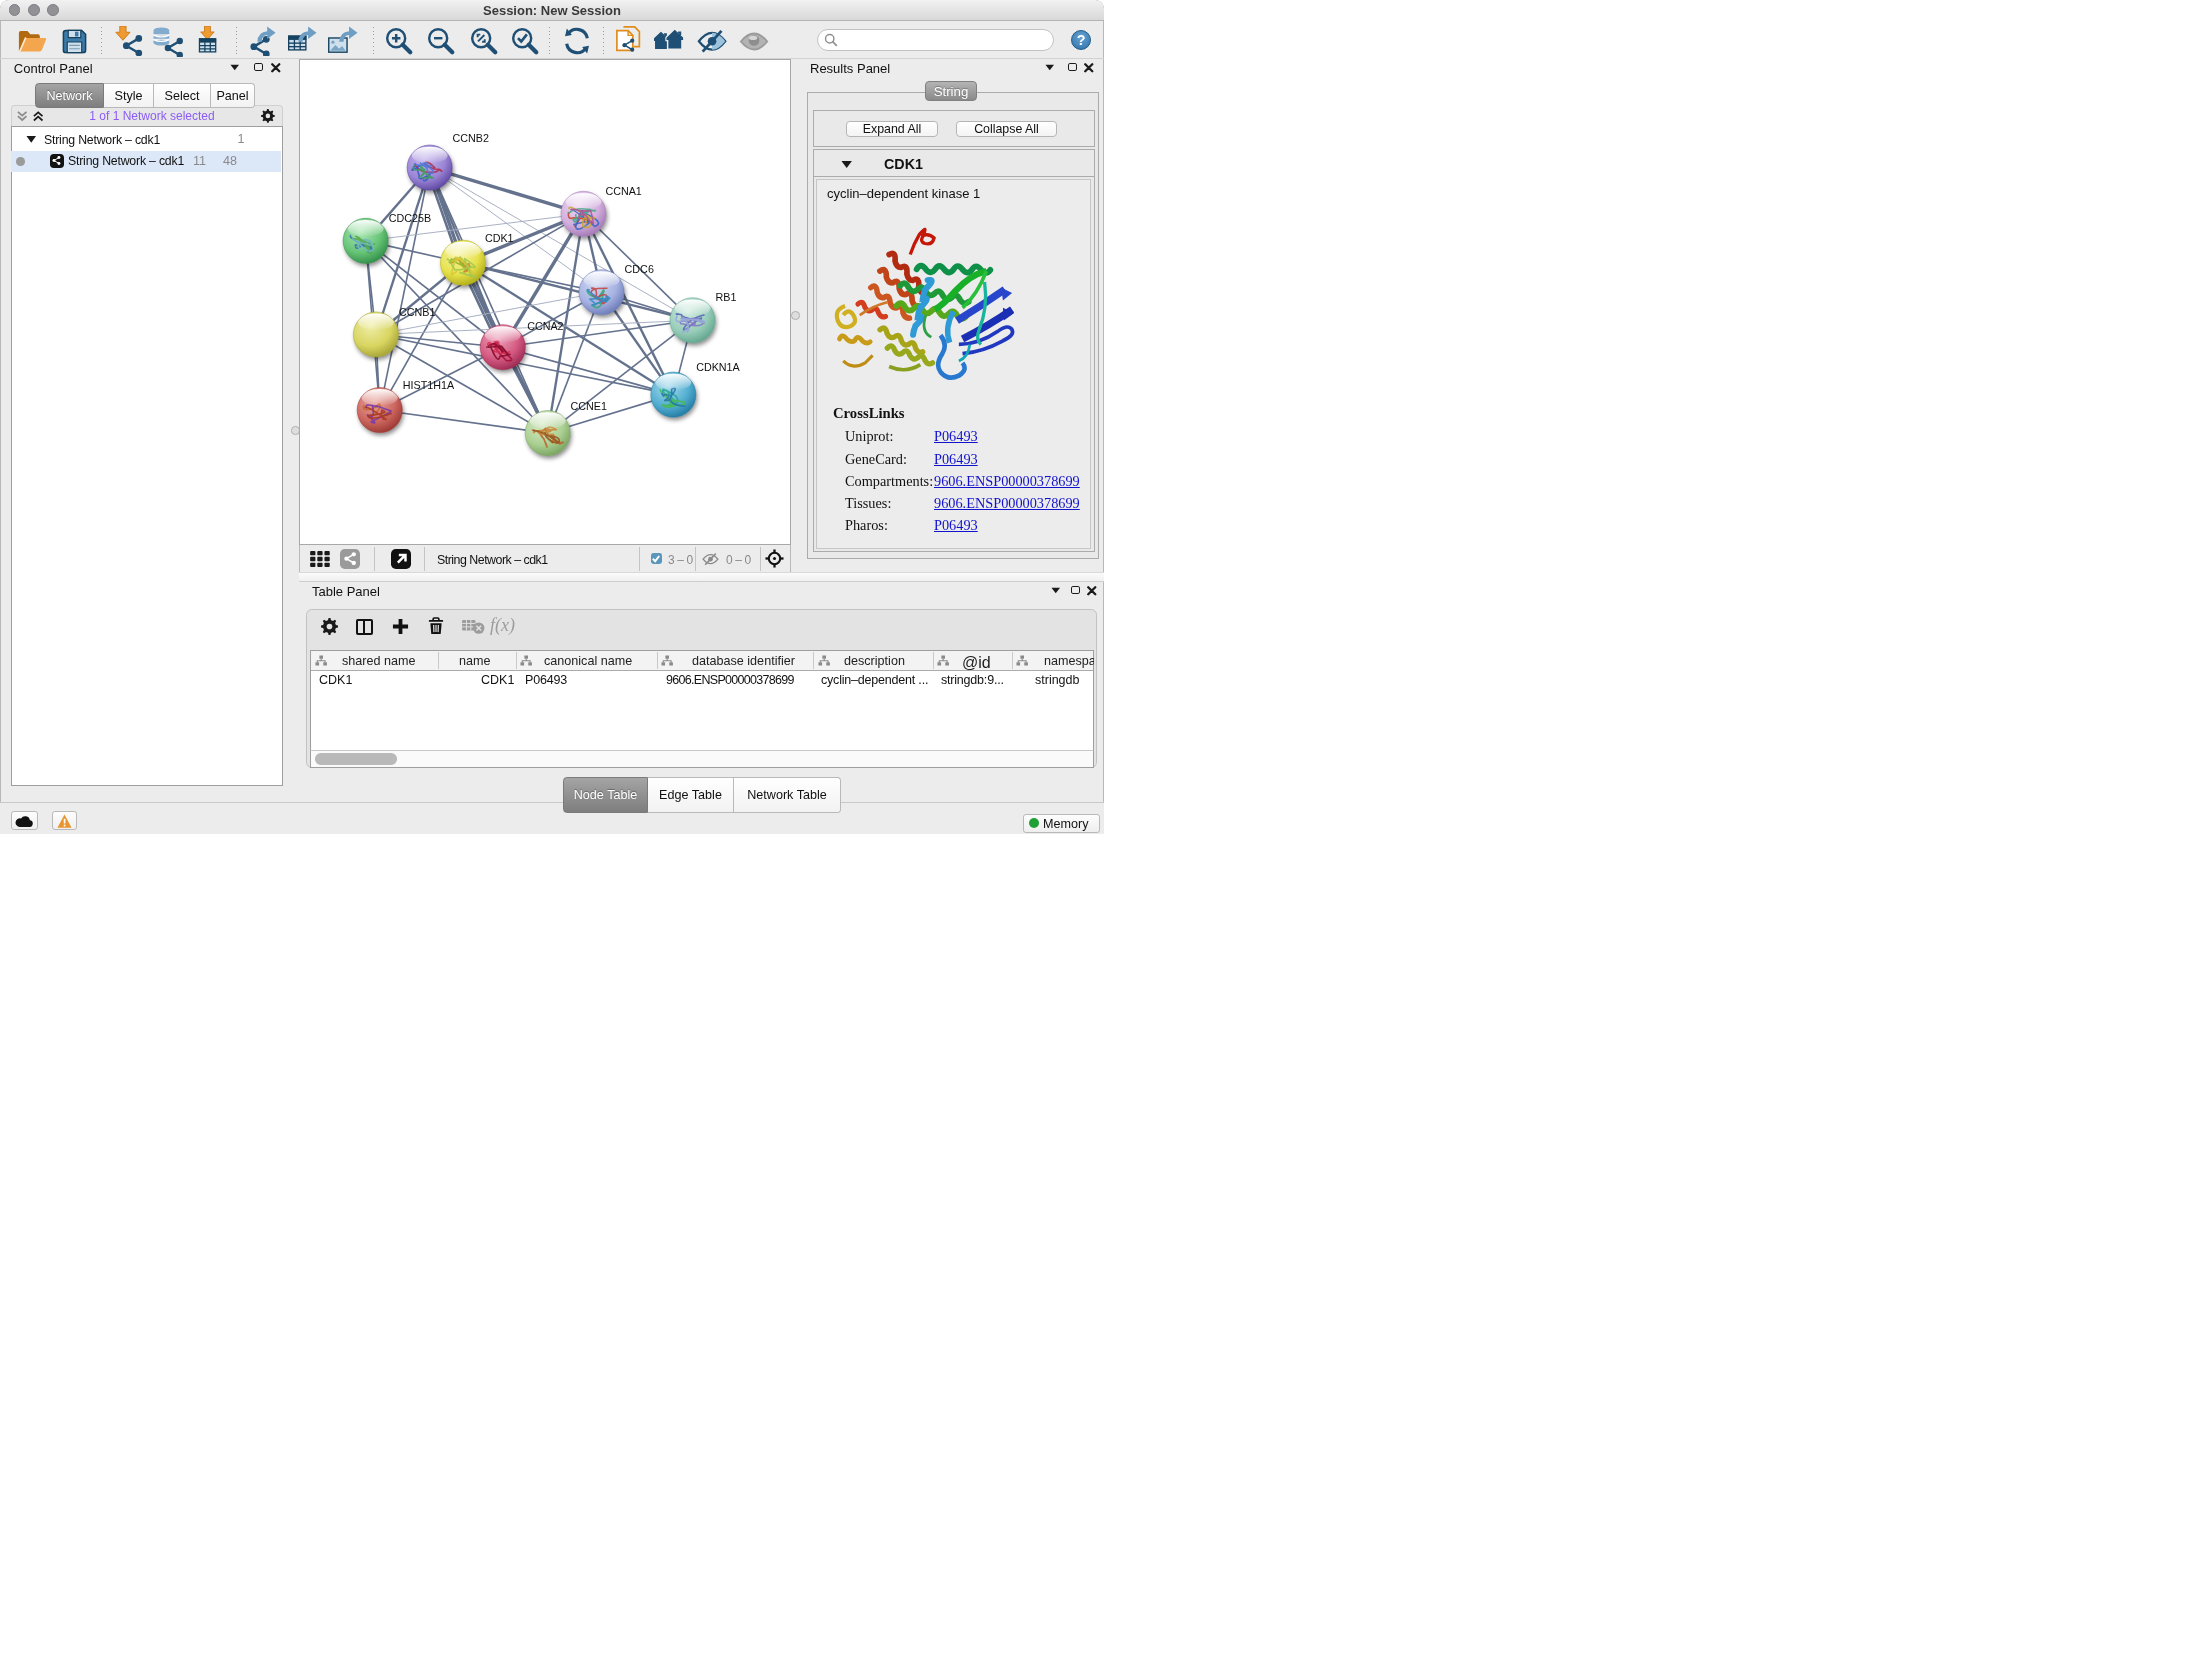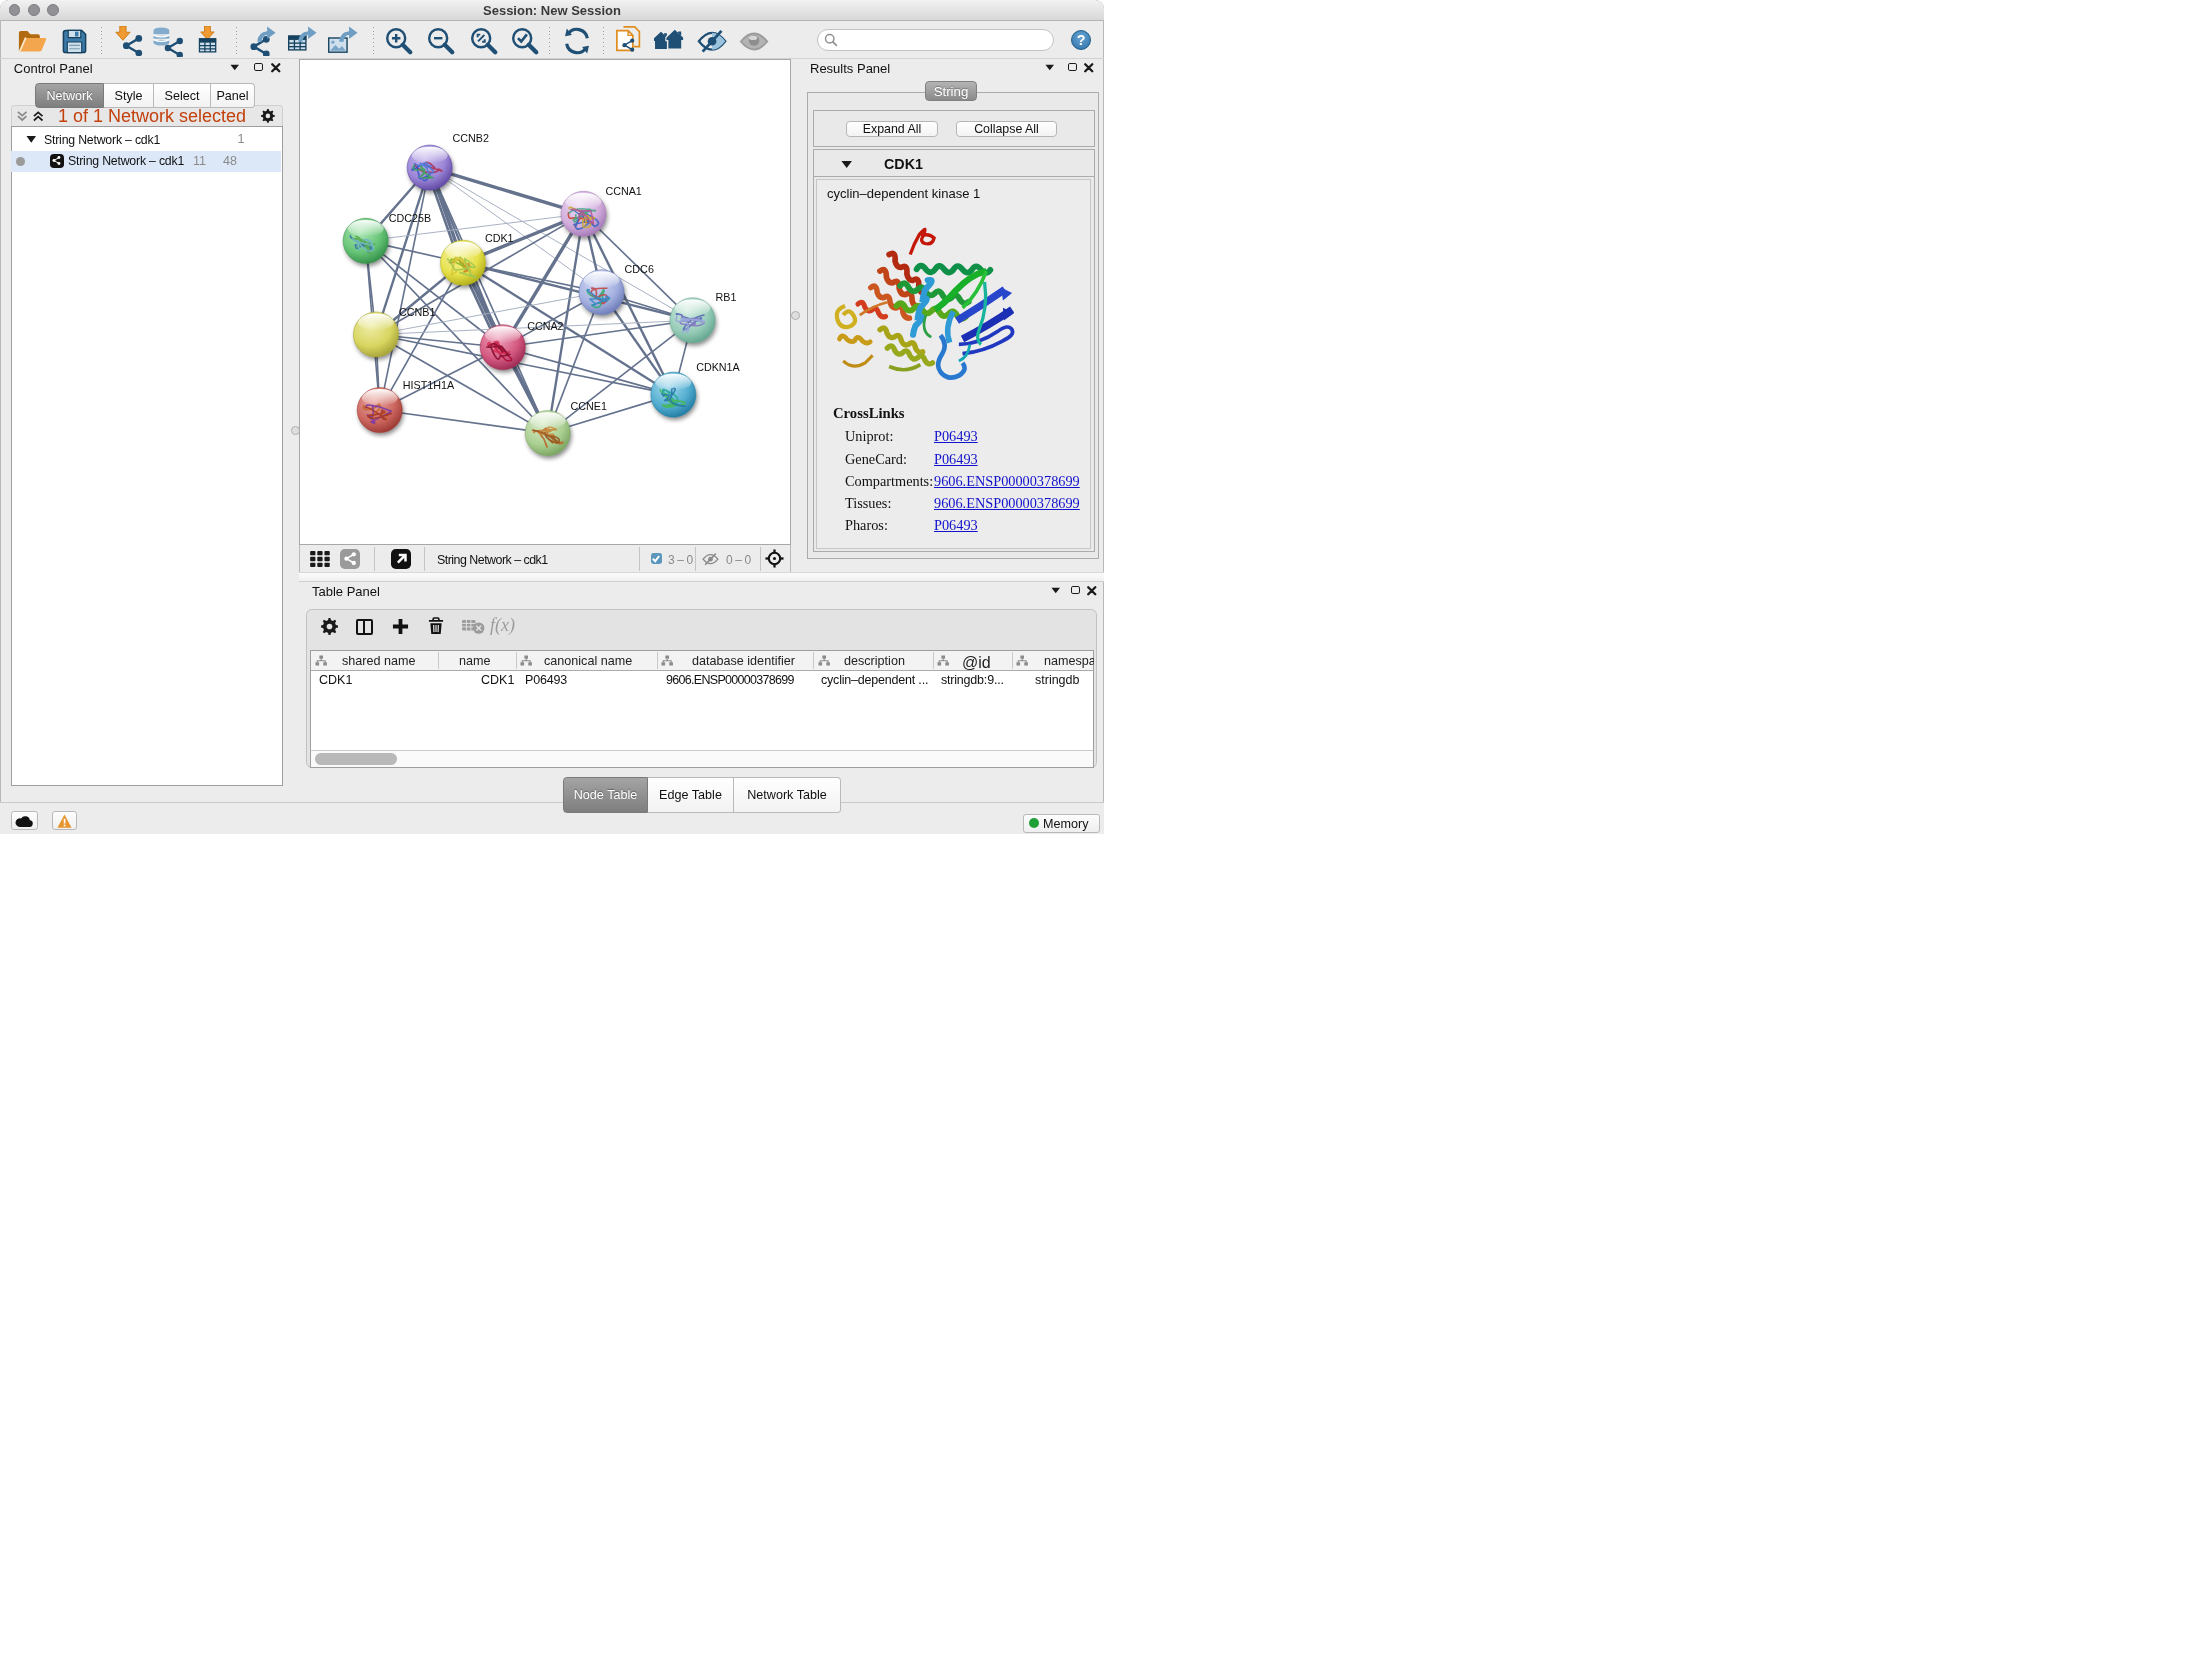--- a/index.html
+++ b/index.html
@@ -214,21 +214,21 @@
         <path d="M2 2 L6.5 6 L11 2"></path>
         <path d="M2 6.5 L6.5 10.5 L11 6.5"></path>
       </g>
     </svg>
 <svg class="abs" style="left:32px;top:110px" width="12.4" height="12.4" viewBox="0 0 13 13">
       <g stroke="#1a1a1a" stroke-width="1.8" fill="none">
         <path d="M2 11 L6.5 7 L11 11"></path>
         <path d="M2 6.5 L6.5 2.5 L11 6.5"></path>
       </g>
     </svg>
-<div class="abs" style="left:57px;top:105px;width:190px;height:22px;line-height:22px;text-align:center;font-size:18px;color:#c2410c">1 of 1 Network selected</div>
+<div class="abs" style="left:57px;top:105px;width:190px;height:22px;line-height:22px;text-align:center;font-size:12px;color:#8b5cf6">1 of 1 Network selected</div>
 <svg class="abs" style="left:261px;top:109px" width="13.8" height="13.8" viewBox="0 0 18 18">
       <path d="M8 0 L10 0 L10.6 2.3 A6 6 0 0 1 12.6 3.1 L14.7 1.9 L16.1 3.3 L14.9 5.4 A6 6 0 0 1 15.7 7.4 L18 8 L18 10 L15.7 10.6 A6 6 0 0 1 14.9 12.6 L16.1 14.7 L14.7 16.1 L12.6 14.9 A6 6 0 0 1 10.6 15.7 L10 18 L8 18 L7.4 15.7 A6 6 0 0 1 5.4 14.9 L3.3 16.1 L1.9 14.7 L3.1 12.6 A6 6 0 0 1 2.3 10.6 L0 10 L0 8 L2.3 7.4 A6 6 0 0 1 3.1 5.4 L1.9 3.3 L3.3 1.9 L5.4 3.1 A6 6 0 0 1 7.4 2.3 Z" fill="#1a1a1a" fill-rule="evenodd"></path>
       <circle cx="9" cy="9" r="3" fill="#e7e7e7"></circle>
     </svg>
 <div class="whitebox" style="left:10.5px;top:126px;width:272px;height:660px"></div>
 <svg class="abs" style="left:26px;top:135px" width="10.5" height="8.6" viewBox="0 0 11 9">
       <path d="M0.5 1 L10.5 1 L5.5 8 Z" fill="#1a1a1a"></path>
     </svg>
 <div class="abs" style="left:44px;top:133px;font-size:12.3px;letter-spacing:-0.2px;color:#111">String Network – cdk1</div>
 <div class="abs gry" style="left:216px;top:132px;font-size:12.6px;width:28.5px;text-align:right">1</div>

